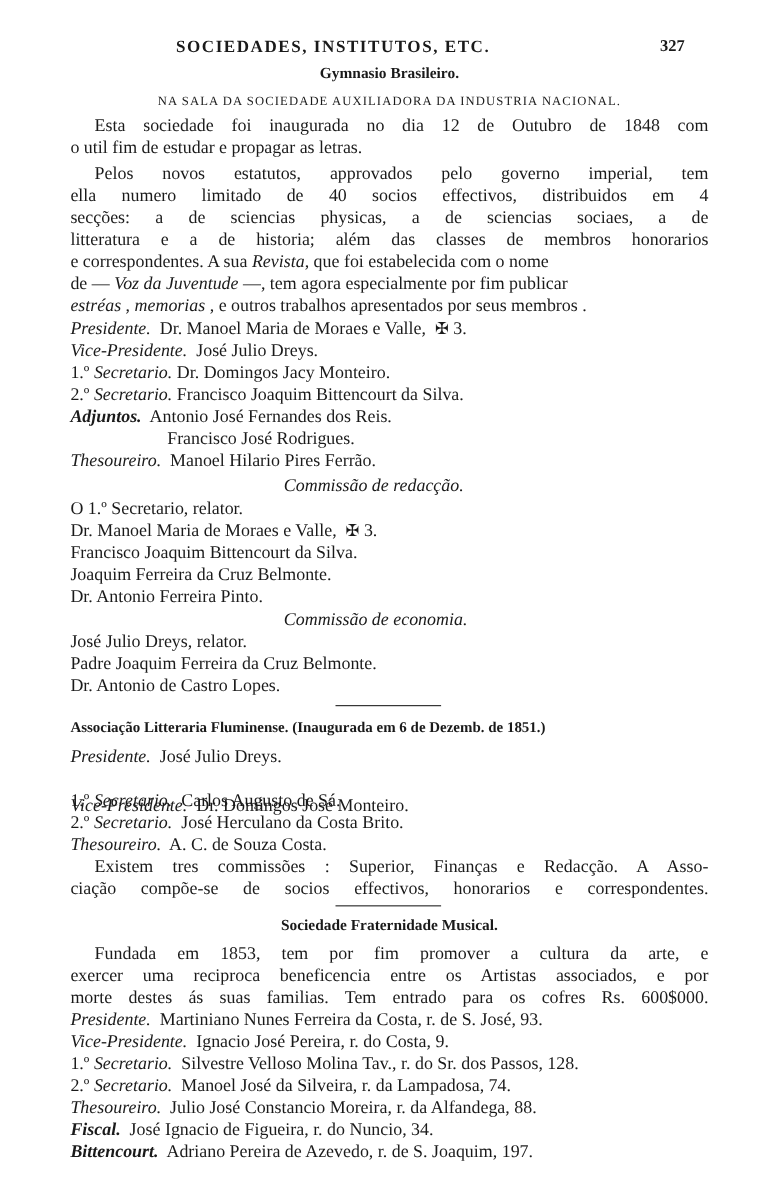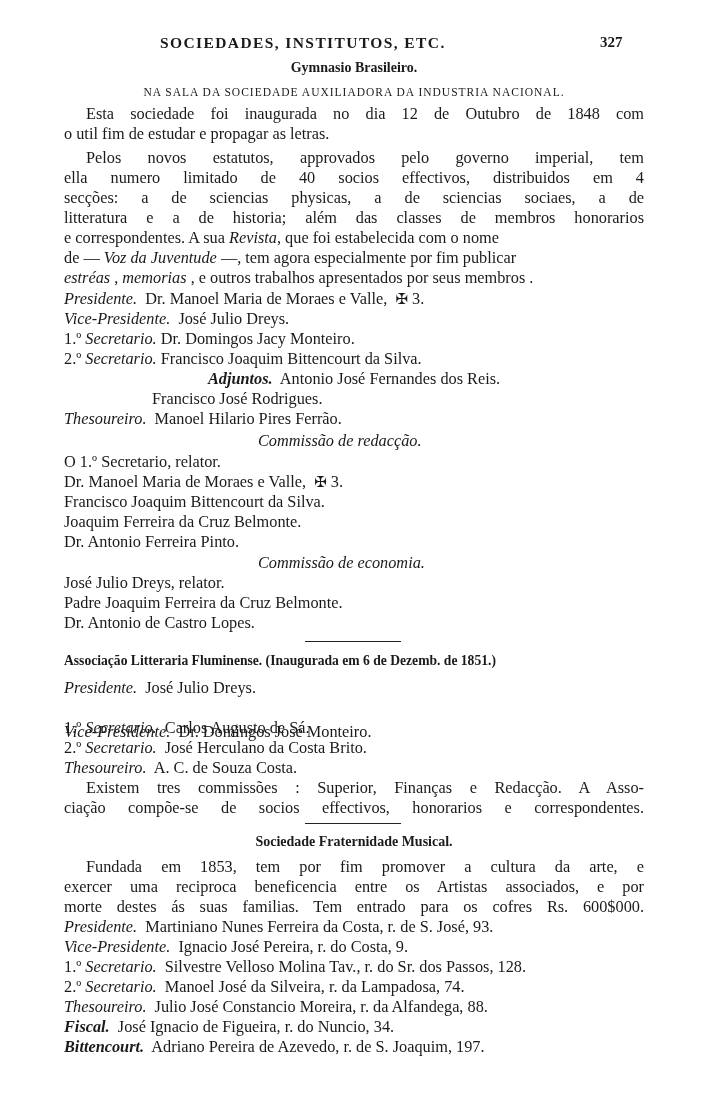--- a/index.html
+++ b/index.html
@@ -54,21 +54,21 @@
   <div class="line justify" style="top:188px;">secções:  a  de  sciencias  physicas,  a  de  sciencias  sociaes,  a  de</div>
   <div class="line justify" style="top:208px;">litteratura e a de historia; além das classes de membros honorarios</div>
   <div class="line" style="top:228px;"><span>e correspondentes.  A sua </span><i>Revista</i><span>,  que foi estabelecida  com  o nome</span></div>
   <div class="line" style="top:248px;"><span>de — </span><i>Voz da Juventude</i><span> —,  tem  agora  especialmente por fim publicar</span></div>
   <div class="line" style="top:268px;"><i>estréas</i><span> , </span><i>memorias</i><span> ,  e outros trabalhos apresentados por seus membros .</span></div>
 
   <div class="line" style="top:289px;"><i>Presidente.</i>&nbsp; <span>Dr. Manoel Maria de Moraes e Valle,</span>&nbsp; <span class="cross">✠</span> <span>3.</span></div>
   <div class="line" style="top:309px;"><i>Vice-Presidente.</i>&nbsp; <span>José Julio Dreys.</span></div>
   <div class="line" style="top:329px;"><span>1.º</span> <i>Secretario.</i> <span>Dr. Domingos Jacy Monteiro.</span></div>
   <div class="line" style="top:349px;"><span>2.º</span> <i>Secretario.</i> <span>Francisco Joaquim Bittencourt da Silva.</span></div>
-  <div class="line" style="top:369px;text-align:center;"><i class="b">Adjuntos.</i>&nbsp; <span>Antonio José Fernandes dos Reis.</span></div>
+  <div class="line" style="top:369px;"><i class="b">Adjuntos.</i>&nbsp; <span>Antonio José Fernandes dos Reis.</span></div>
   <div class="line" style="top:389px; padding-left:88px; width:492px;"><span>Francisco José Rodrigues.</span></div>
   <div class="line" style="top:409px;"><i>Thesoureiro.</i>&nbsp; <span>Manoel Hilario Pires Ferrão.</span></div>
 
   <div class="line it" style="top:431px; left:258px; width:300px;">Commissão de redacção.</div>
   <div class="line" style="top:452px;">O 1.º Secretario, relator.</div>
   <div class="line" style="top:472px;"><span>Dr. Manoel Maria de Moraes e Valle,</span>&nbsp; <span class="cross">✠</span> <span>3.</span></div>
   <div class="line" style="top:492px;">Francisco Joaquim Bittencourt da Silva.</div>
   <div class="line" style="top:512px;">Joaquim Ferreira da Cruz Belmonte.</div>
   <div class="line" style="top:532px;">Dr. Antonio Ferreira Pinto.</div>
 

